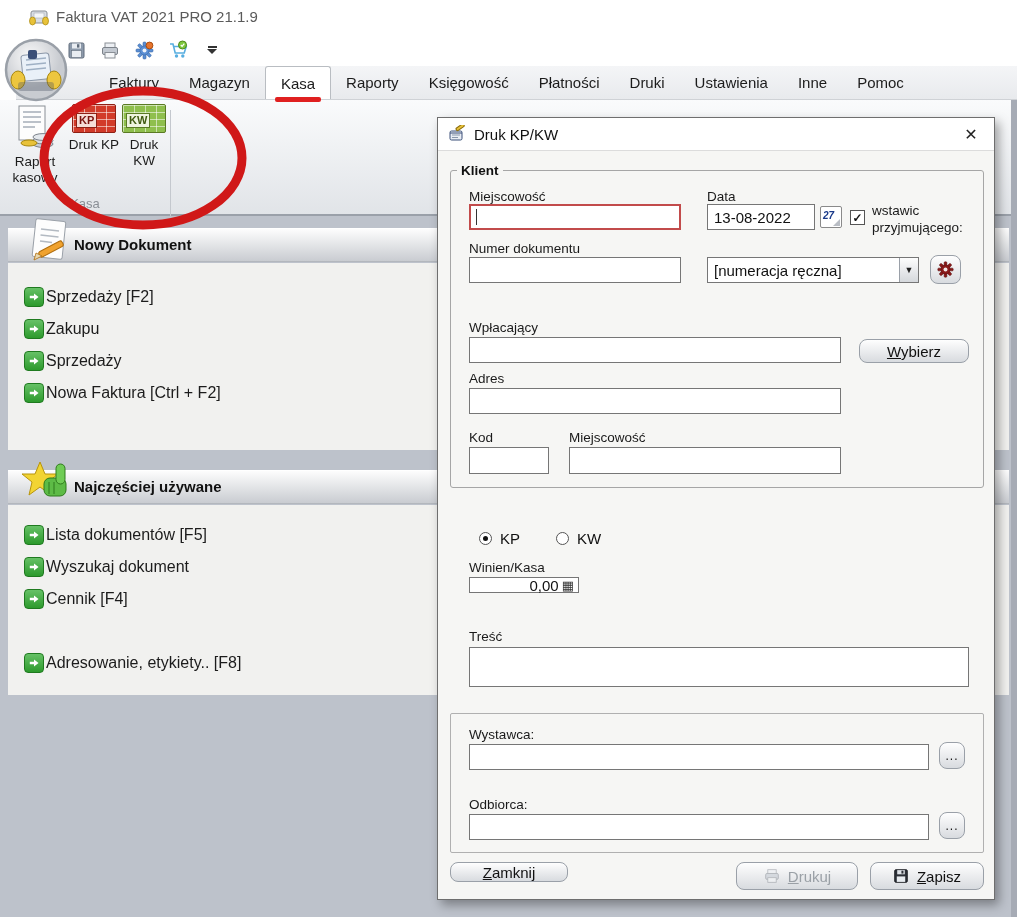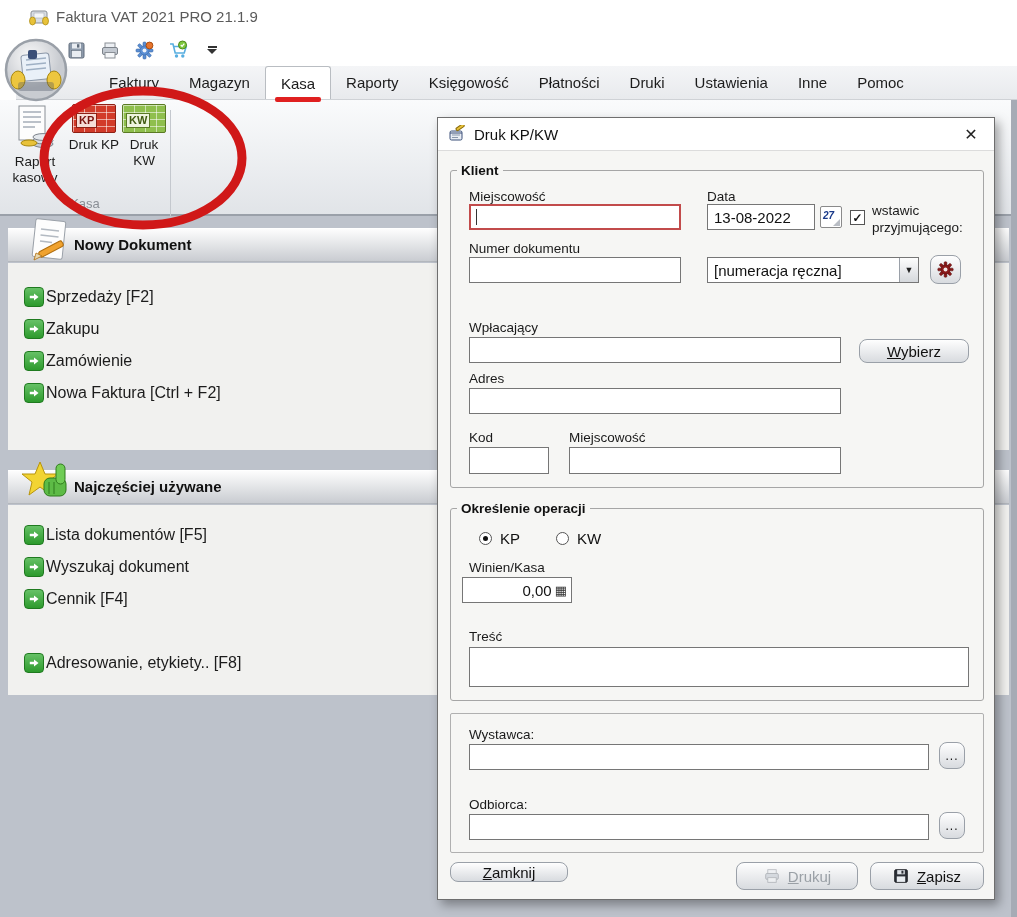--- a/index.html
+++ b/index.html
@@ -262,21 +262,21 @@
           </svg>
         </span>
       <span class="silabel">Zakupu</span>
     </div>
     <div class="sideitem" style="top:82px">
       <span class="garr">
           <svg width="12" height="12" viewBox="0 0 10 10">
             <path d="M1.5 4 h3.5 v-2 L8.8 5 L5 8 v-2 H1.5 Z" fill="#fff"></path>
           </svg>
         </span>
-      <span class="silabel">Zamówienie</span>
+      <span class="silabel">Sprzedaży</span>
     </div>
     <div class="sideitem" style="top:114px">
       <span class="garr">
           <svg width="12" height="12" viewBox="0 0 10 10">
             <path d="M1.5 4 h3.5 v-2 L8.8 5 L5 8 v-2 H1.5 Z" fill="#fff"></path>
           </svg>
         </span>
       <span class="silabel">Nowa Faktura [Ctrl + F2]</span>
     </div>
   </div>
@@ -385,35 +385,32 @@
   </span>
 
   <span class="flabel" style="left:31px;top:253px">Adres</span>
   <input class="tinput" style="left: 31px; top: 270px; width: 372px; height: 26px;" value="">
 
   <span class="flabel" style="left:31px;top:312px">Kod</span>
   <input class="tinput" style="left: 31px; top: 329px; width: 80px; height: 27px;" value="">
   <span class="flabel" style="left:131px;top:312px">Miejscowość</span>
   <input class="tinput" style="left: 131px; top: 329px; width: 272px; height: 27px;" value="">
 
-  <fieldset style="left:12px;top:383px;width:534px;height:200px">
-    <legend>Określenie operacji</legend>
-  </fieldset>
   <div class="radio-row" style="left:41px;top:412px">
     <span class="radio">
         <span class="dot"></span>
       </span>
     <span>KP</span>
   </div>
   <div class="radio-row" style="left:118px;top:412px">
     <span class="radio"></span>
     <span>KW</span>
   </div>
   <span class="flabel" style="left:31px;top:442px">Winien/Kasa</span>
-  <div class="moneybox" style="left:24px;top:459px;width:110px;height:26px">
+  <div class="moneybox" style="left:31px;top:459px;width:110px;height:16px">
     <span>0,00</span>
     <span style="font-size:13px;color:#333">▦</span>
   </div>
   <span class="flabel" style="left:31px;top:511px">Treść</span>
   <input class="tinput" style="left: 31px; top: 529px; width: 500px; height: 40px;" value="">
 
   <div class="groupbox-plain" style="left:12px;top:595px;width:534px;height:140px"></div>
   <span class="flabel" style="left:31px;top:609px">Wystawca:</span>
   <input class="tinput" style="left: 31px; top: 626px; width: 460px; height: 26px;" value="">
   <span class="gbtn" style="left:501px;top:624px;width:26px;height:27px">

